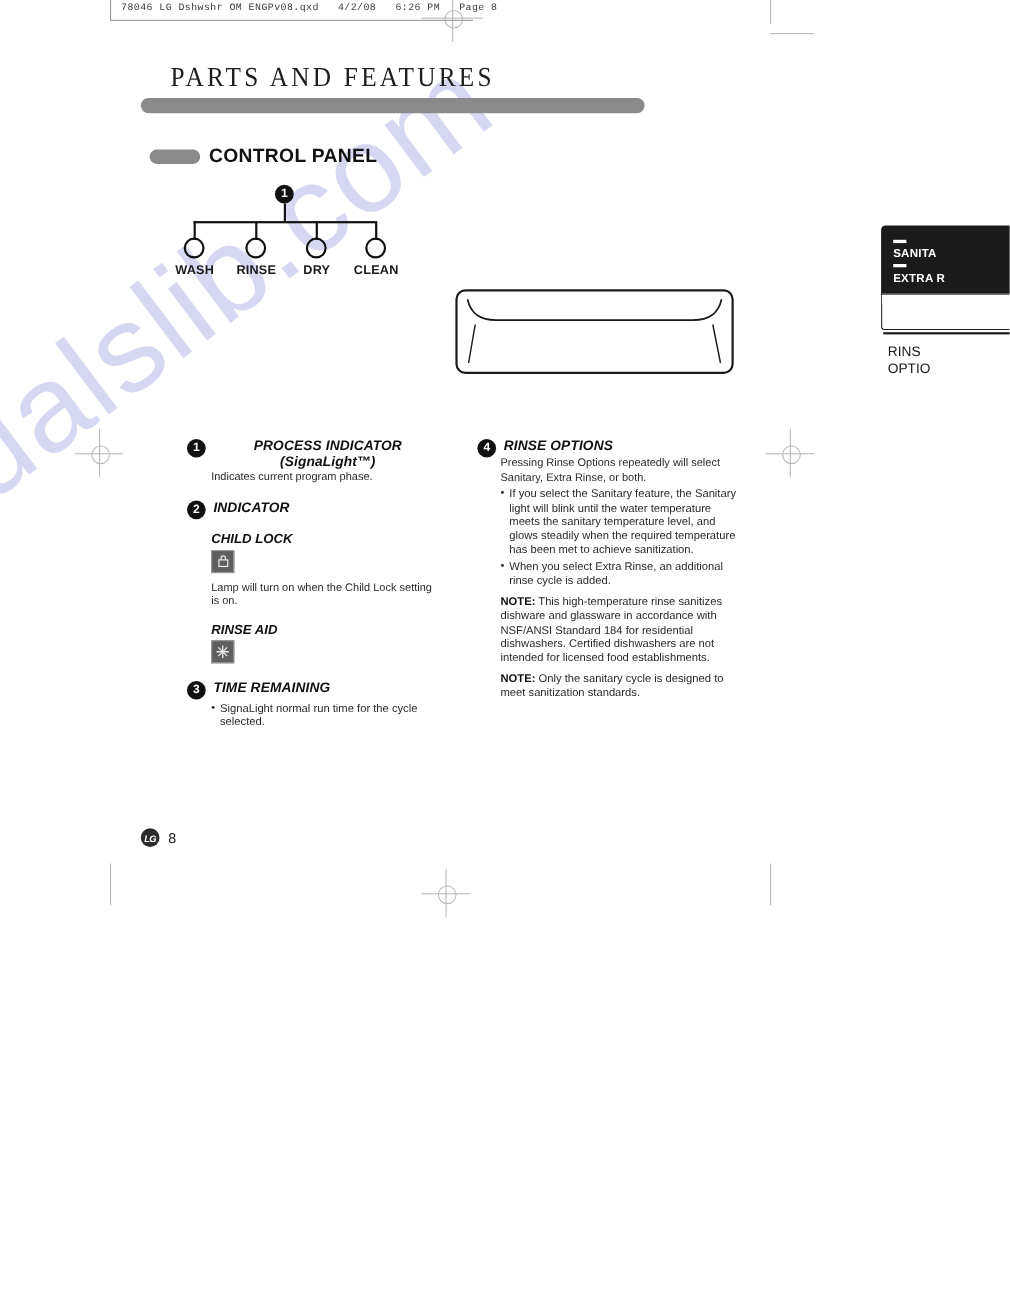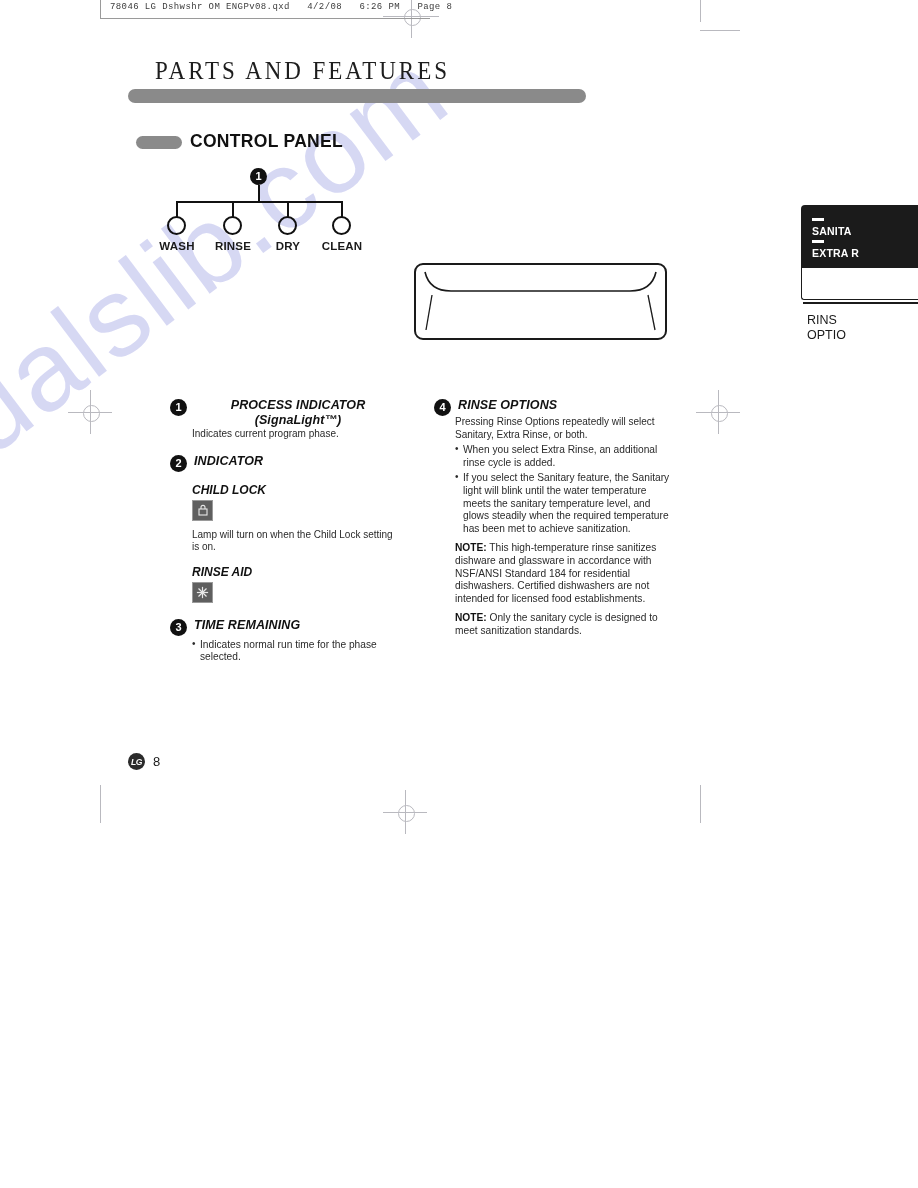--- a/index.html
+++ b/index.html
@@ -339,35 +339,35 @@
         </div>
       </div>
     </div>
 
     <div class="item" style="margin-top:15px;">
       <div class="item-head">
         <div class="callout">3</div>
         <div class="item-title">TIME REMAINING</div>
       </div>
       <ul class="bullets">
-        <li>Indicates normal run time for the phase selected.</li>
+        <li>SignaLight normal run time for the cycle selected.</li>
       </ul>
     </div>
   </div>
 
   <div class="col col-right">
     <div class="item">
       <div class="item-head">
         <div class="callout">4</div>
         <div class="item-title">RINSE OPTIONS</div>
       </div>
       <div class="body-text">Pressing Rinse Options repeatedly will select Sanitary, Extra Rinse, or both.</div>
       <ul class="bullets">
+        <li>If you select the Sanitary feature, the Sanitary light will blink until the water temperature meets the sanitary temperature level, and glows steadily when the required temperature has been met to achieve sanitization.</li>
         <li>When you select Extra Rinse, an additional rinse cycle is added.</li>
-        <li>If you select the Sanitary feature, the Sanitary light will blink until the water temperature meets the sanitary temperature level, and glows steadily when the required temperature has been met to achieve sanitization.</li>
       </ul>
       <div class="note">
         <b>NOTE:</b><span> This high-temperature rinse sanitizes dishware and glassware in accordance with NSF/ANSI Standard 184 for residential dishwashers. Certified dishwashers are not intended for licensed food establishments.</span>
       </div>
       <div class="note">
         <b>NOTE:</b><span> Only the sanitary cycle is designed to meet sanitization standards.</span>
       </div>
     </div>
   </div>
 

